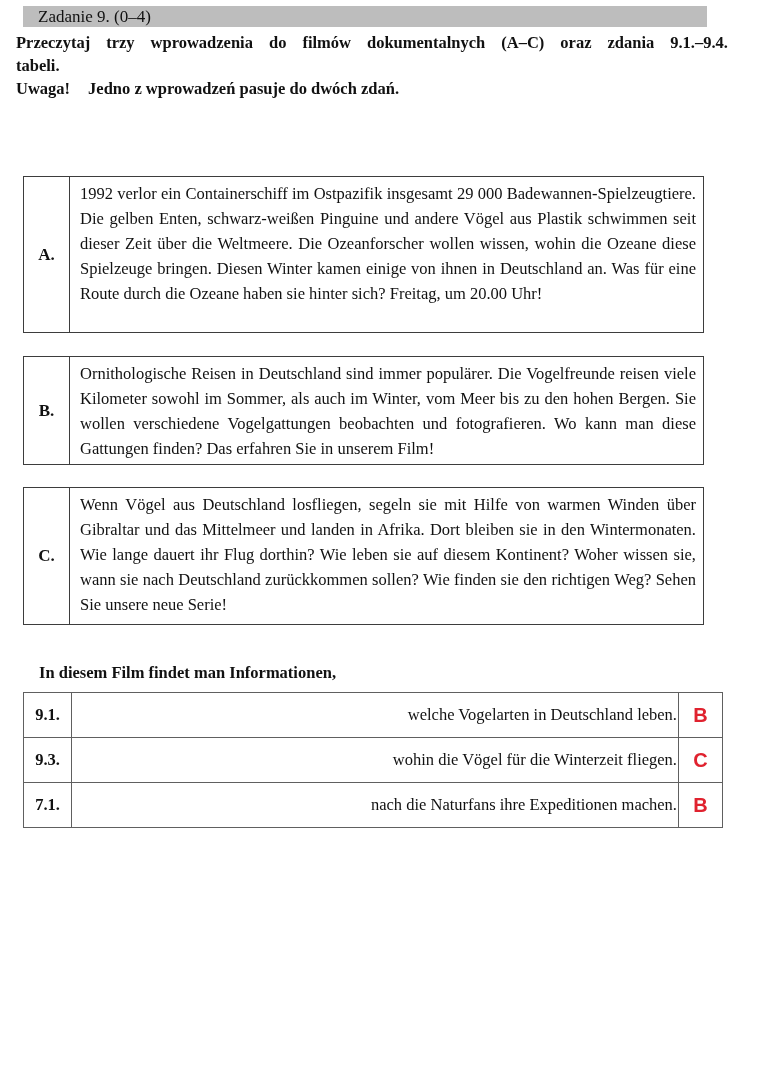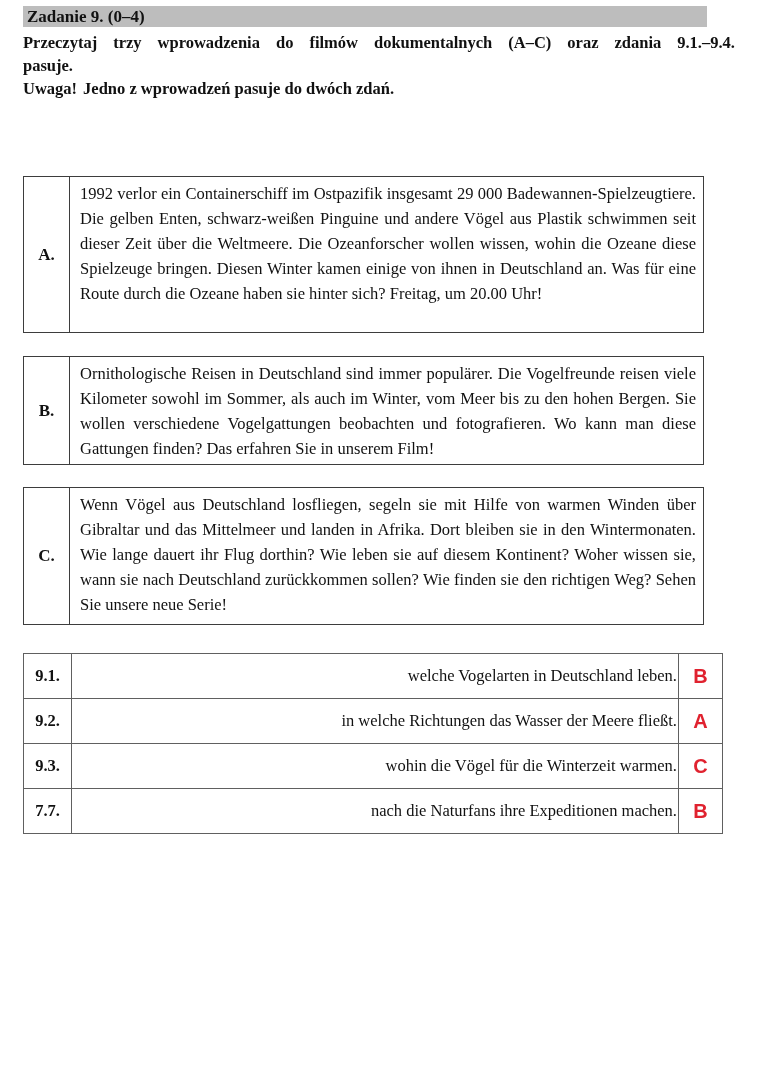--- a/index.html
+++ b/index.html
@@ -21,50 +21,50 @@
   .title-bar {
     position: absolute;
     left: 23px;
     top: 6px;
     width: 684px;
     height: 21px;
     background: var(--title-highlight, #bdbdbd);
   }
   .title-text {
     display: block;
-    font-weight: bold;
+    font-weight: normal;
     font-size: 17px;
     line-height: 21px;
-    padding-left: 4px;
+    padding-left: 15px;
     white-space: nowrap;
   }
 
   
   .instructions {
     position: absolute;
-    left: 23px;
+    left: 16px;
     top: 31px;
     width: 712px;
     font-weight: bold;
     font-size: 16.5px;
     line-height: 23px;
   }
   .jline {
     text-align: justify;
     text-align-last: justify;
     white-space: nowrap;
   }
   .jline2 {
     text-align: justify;
     text-align-last: justify;
   }
   .note-label {
   }
   .note-text {
-    margin-left: 6px;
+    margin-left: 18px;
   }
 
   
   .intro-box {
     position: absolute;
     left: 23px;
     width: 681px;
     box-sizing: border-box;
     border: 1.5px solid var(--border-box, #3d3d3d);
     display: flex;
@@ -100,21 +100,21 @@
     left: 23px;
     top: 663px;
     font-weight: bold;
     font-size: 16.5px;
     white-space: nowrap;
     margin-left: 16px;
   }
   .answers-table {
     position: absolute;
     left: 23px;
-    top: 653px;
+    top: 692px;
     width: 681px;
     border-collapse: collapse;
     table-layout: fixed;
   }
   .answers-table td {
     border: 1.5px solid var(--border-table, #606060);
     height: 42px;
     vertical-align: middle;
     background: #ffffff;
   }
@@ -143,21 +143,21 @@
 <body>
 
 <div class="page">
 
   <div class="title-bar">
     <span class="title-text">Zadanie 9. (0–4)</span>
   </div>
 
   <div class="instructions">
     <div class="jline">Przeczytaj trzy wprowadzenia do filmów dokumentalnych (A–C) oraz zdania 9.1.–9.4.</div>
-    <div>pasuje.</div>
+    <div>tabeli.</div>
     <div><span class="note-label">Uwaga!</span><span class="note-text">Jedno z wprowadzeń pasuje do dwóch zdań.</span></div>
   </div>
 
   <div class="intro-box box-a">
     <div class="box-label">A.</div>
     <div class="box-text">1992 verlor ein Containerschiff im Ostpazifik insgesamt 29 000 Badewannen-Spielzeugtiere. Die gelben Enten, schwarz-weißen Pinguine und andere Vögel aus Plastik schwimmen seit dieser Zeit über die Weltmeere. Die Ozeanforscher wollen wissen, wohin die Ozeane diese Spielzeuge bringen. Diesen Winter kamen einige von ihnen in Deutschland an. Was für eine Route durch die Ozeane haben sie hinter sich? Freitag, um 20.00 Uhr!</div>
   </div>
 
   <div class="intro-box box-b">
     <div class="box-label">B.</div>
@@ -172,30 +172,25 @@
   <div class="answers-heading">In diesem Film findet man Informationen,</div>
 
   <table class="answers-table">
     <tbody>
       <tr>
         <td class="num">9.1.</td>
         <td class="desc">welche Vogelarten in Deutschland leben.</td>
         <td class="ans">B</td>
       </tr>
       <tr>
-        <td class="num">9.2.</td>
-        <td class="desc">in welche Richtungen das Wasser der Meere fließt.</td>
-        <td class="ans">A</td>
-      </tr>
-      <tr>
         <td class="num">9.3.</td>
-        <td class="desc">wohin die Vögel für die Winterzeit warmen.</td>
+        <td class="desc">wohin die Vögel für die Winterzeit fliegen.</td>
         <td class="ans">C</td>
       </tr>
       <tr>
-        <td class="num">7.7.</td>
+        <td class="num">7.1.</td>
         <td class="desc">nach die Naturfans ihre Expeditionen machen.</td>
         <td class="ans">B</td>
       </tr>
     </tbody>
   </table>
 
 </div>
 
 </body></html>

